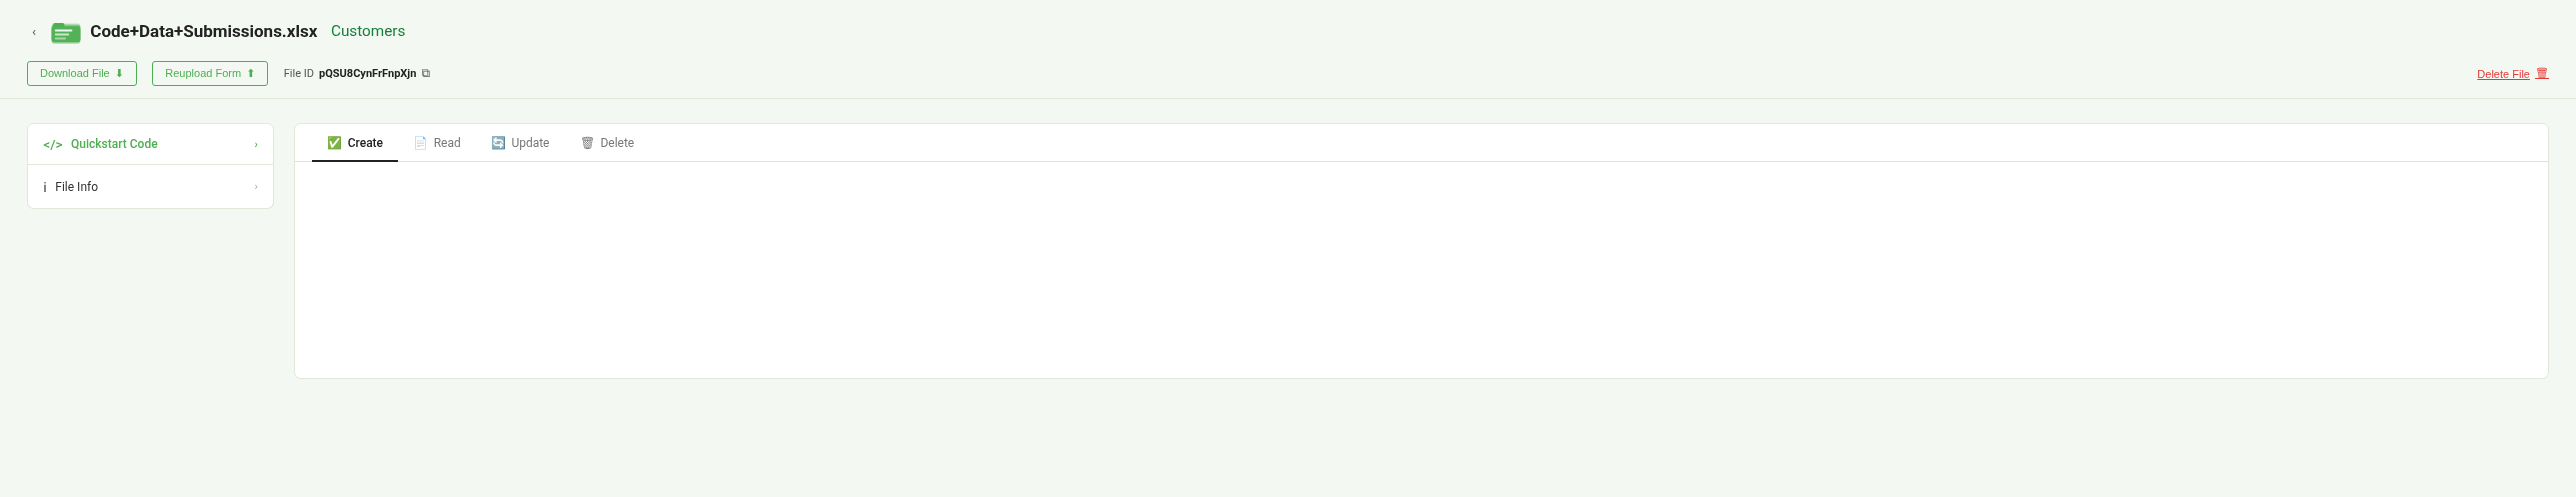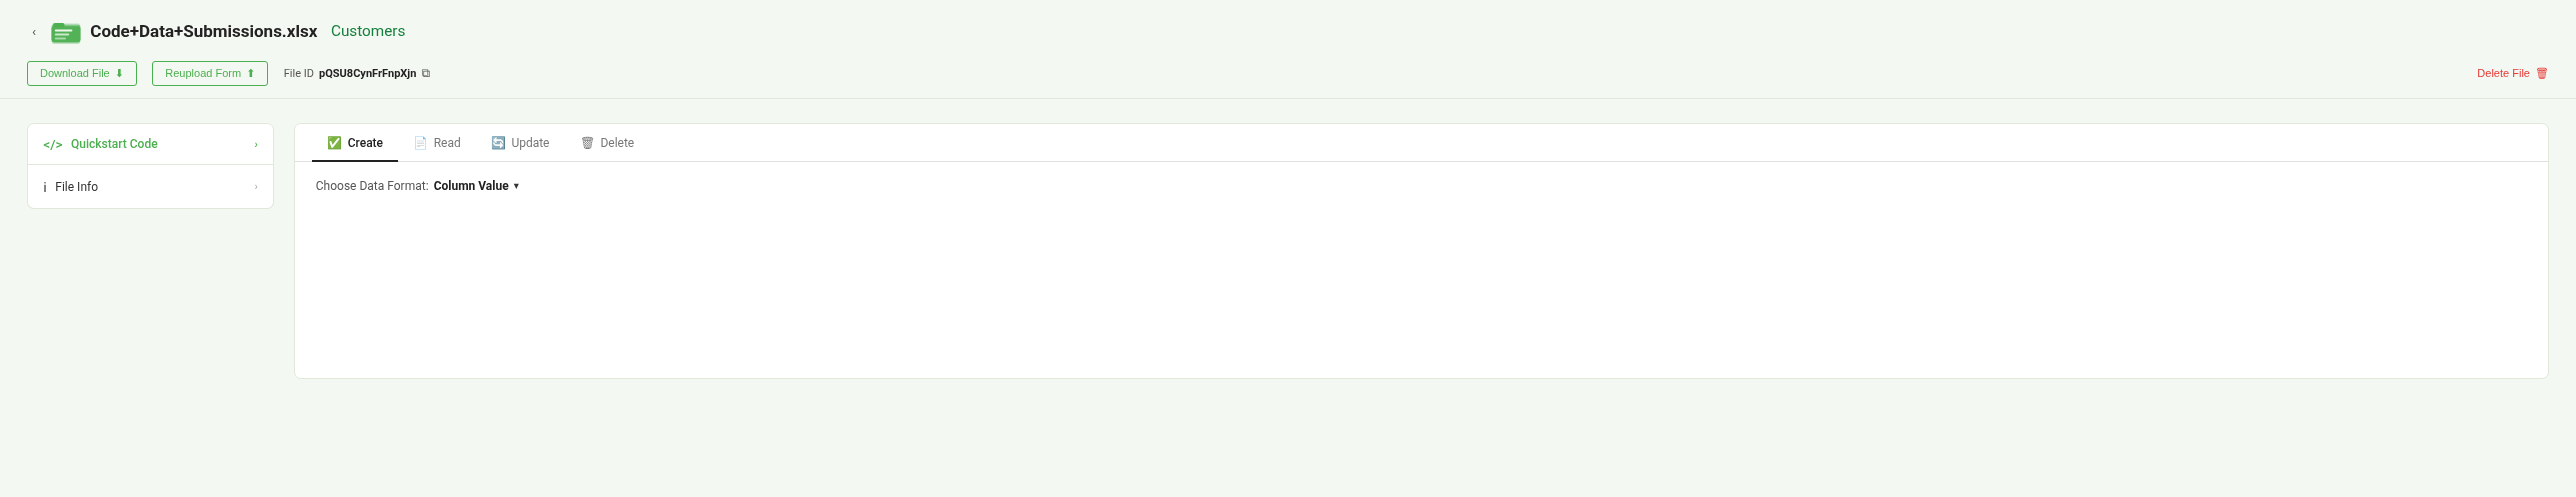--- a/index.html
+++ b/index.html
@@ -84,28 +84,29 @@
 
     .copy-icon {
       cursor: pointer;
       color: #555;
       font-size: 12px;
     }
 
     .delete-btn {
       margin-left: auto;
       display: flex;
-      align-items: flex-start;
+      align-items: flex-end;
       gap: 5.1px;
       background: transparent;
       border: none;
       color: #e53935;
       font-size: 11px;
       font-weight: 500;
       cursor: pointer;
+      text-decoration: underline;
     }
 
     .main-content {
       display: flex;
       padding: 24px 27px;
       gap: 20.4px;
       background: #f4f8f2;
     }
 
     .sidebar {
@@ -294,23 +295,16 @@
       <div class="tab">
         <span class="tab-icon">🔄</span>
         <span>Update</span>
       </div>
       <div class="tab">
         <span class="tab-icon">🗑</span>
         <span>Delete</span>
       </div>
     </div>
 
-    <div class="tab-content">
-      <div class="data-format-row">
-        <span class="data-format-label">Choose Data Format:</span>
-        <span class="data-format-value">Column Value</span>
-        <span class="dropdown-arrow">▾</span>
-      </div>
-    </div>
   </div>
 
 </div>
 
 
 </body></html>

